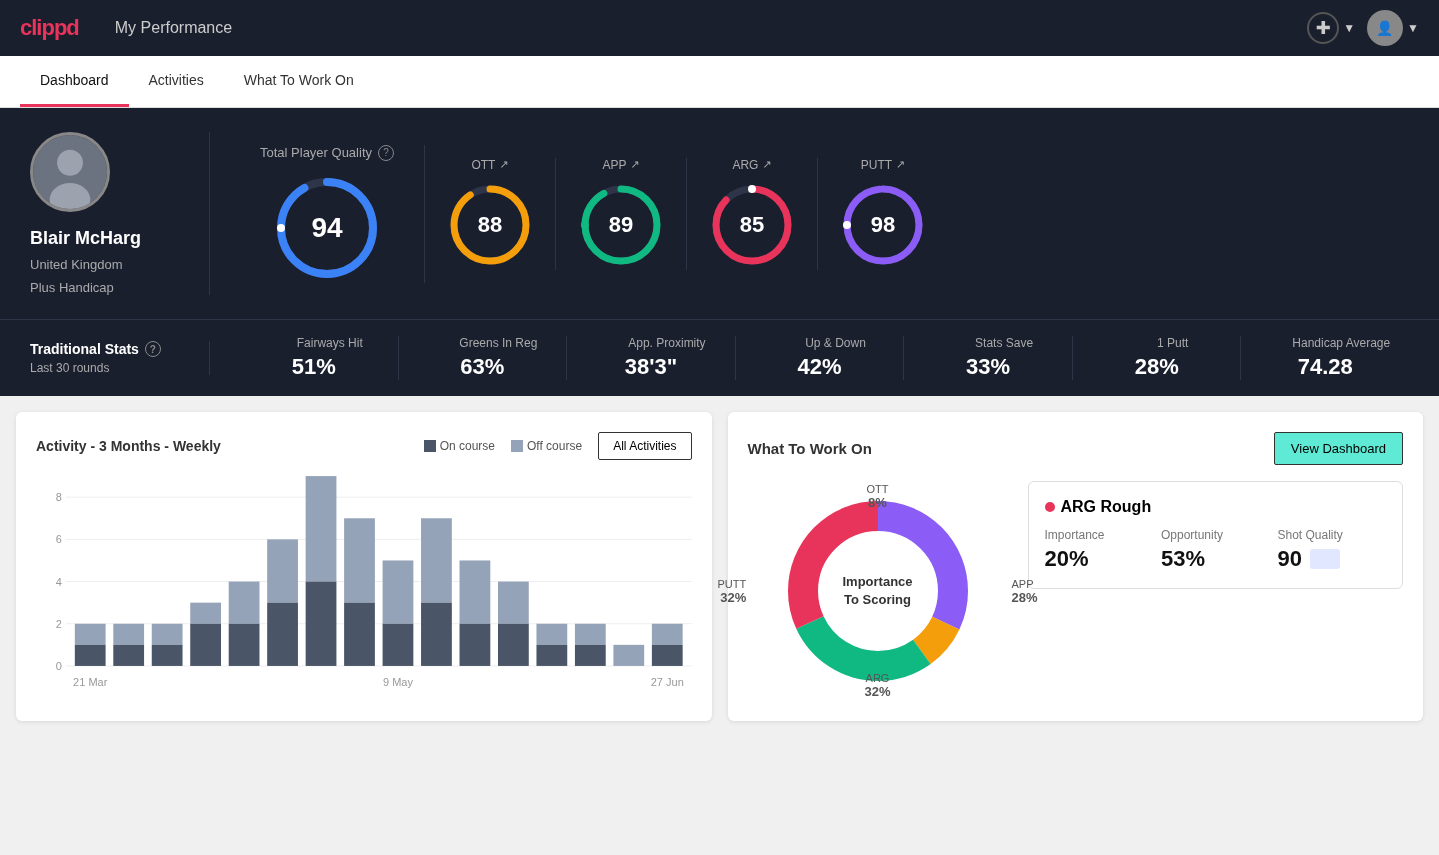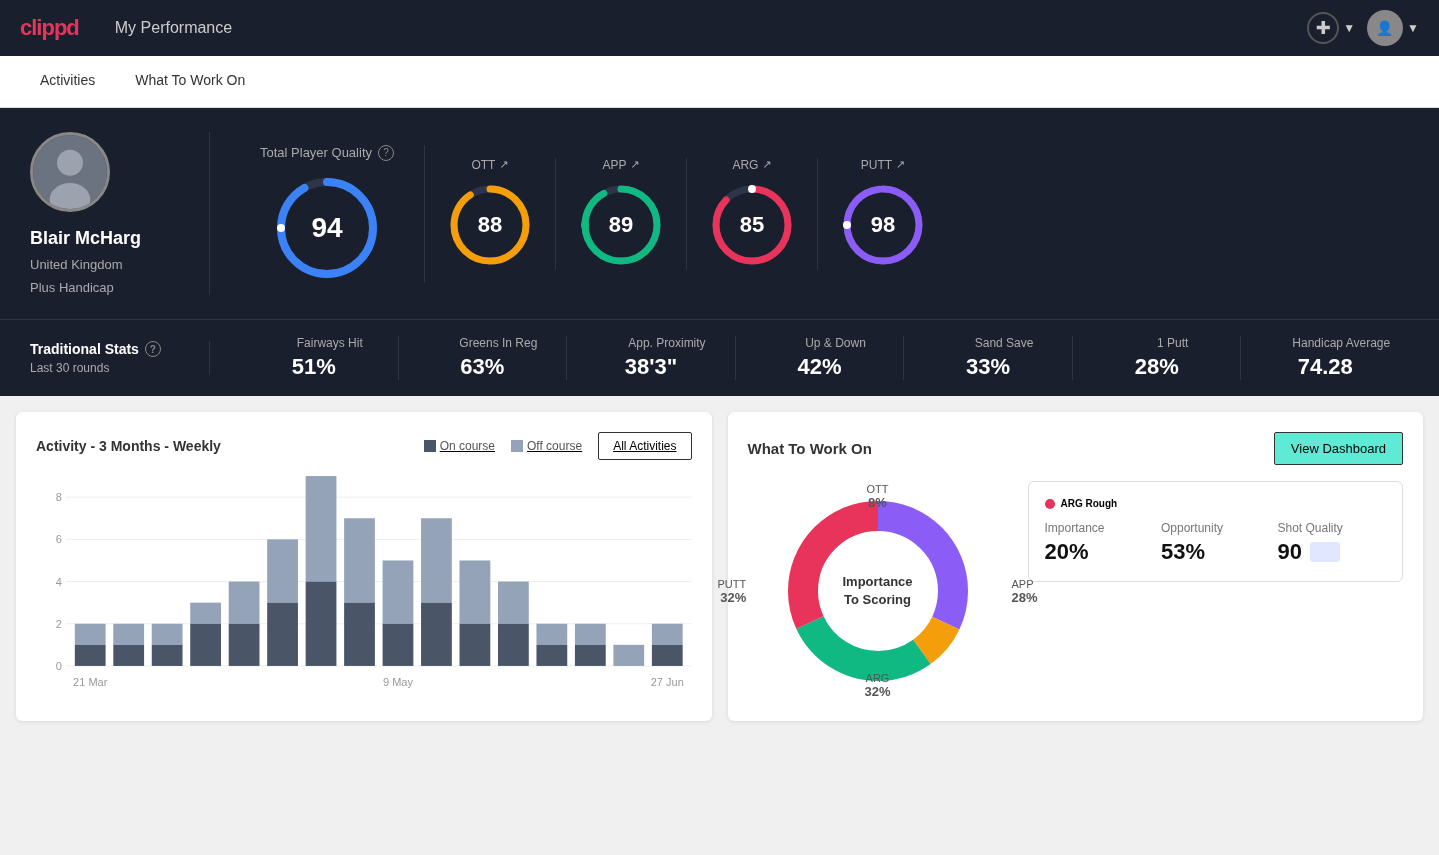--- a/index.html
+++ b/index.html
@@ -75,21 +75,21 @@
     .chart-area { position: relative; height: 220px; margin-top: 10px; }
 
     
     .wtwo-header { display: flex; align-items: center; justify-content: space-between; margin-bottom: 16px; }
     .wtwo-title { font-size: 15px; font-weight: 600; color: #333; }
     .view-dashboard-btn { border: 1px solid #333; background: #5eead4; padding: 8px 16px; font-size: 13px; cursor: pointer; border-radius: 2px; }
 
     .wtwo-content { display: flex; gap: 20px; align-items: flex-start; }
 
     .wtwo-card { border: 1px solid #ddd; border-radius: 6px; padding: 16px; flex: 1; }
-    .wtwo-card-title { font-size: 10px; font-weight: 600; margin-bottom: 12px; display: flex; align-items: center; gap: 6px; }
+    .wtwo-card-title { font-size: 16px; font-weight: 600; margin-bottom: 12px; display: flex; align-items: center; gap: 6px; }
     .red-dot { width: 10px; height: 10px; border-radius: 50%; background: #e8335a; display: inline-block; }
     .wtwo-metrics { display: grid; grid-template-columns: 1fr 1fr 1fr; gap: 8px; }
     .wtwo-metric-label { font-size: 12px; color: #777; margin-bottom: 4px; }
     .wtwo-metric-value { font-size: 22px; font-weight: bold; color: #111; }
   </style>
 </head>
 <body>
 
 <div class="header">
   <div class="header-left">
@@ -102,20 +102,21 @@
       <span>▼</span>
     </div>
     <div class="header-dropdown">
       <div class="avatar-btn">👤</div>
       <span>▼</span>
     </div>
   </div>
 </div>
 
 <div class="tabs">
+  <a class="tab active">Dashboard</a>
   <a class="tab">Activities</a>
   <a class="tab">What To Work On</a>
 </div>
 
 <div class="stats-panel">
 
   <div class="player-info">
     <div class="player-avatar">
       <svg width="80" height="80" viewBox="0 0 80 80">
         <circle cx="40" cy="40" r="40" fill="#6b7280"></circle>
@@ -225,40 +226,40 @@
     </div>
     <div class="trad-stat">
       <div class="trad-stat-label">App. Proximity</div>
       <div class="trad-stat-value">38'3"</div>
     </div>
     <div class="trad-stat">
       <div class="trad-stat-label">Up &amp; Down</div>
       <div class="trad-stat-value">42%</div>
     </div>
     <div class="trad-stat">
-      <div class="trad-stat-label">Sand Save</div>
+      <div class="trad-stat-label">Stats Save</div>
       <div class="trad-stat-value">33%</div>
     </div>
     <div class="trad-stat">
       <div class="trad-stat-label">1 Putt</div>
       <div class="trad-stat-value">28%</div>
     </div>
     <div class="trad-stat">
       <div class="trad-stat-label">Handicap Average</div>
       <div class="trad-stat-value">74.28</div>
     </div>
   </div>
 </div>
 
 <div class="bottom-panels">
 
   <div class="panel panel-left">
     <div class="chart-header">
       <div class="chart-title">Activity - 3 Months - Weekly</div>
-      <div style="display:flex;align-items:center;gap:16px;text-decoration:underline;">
+      <div style="display:flex;align-items:center;gap:16px;">
         <div class="chart-legend">
           <div class="legend-item">
             <div class="legend-dot" style="background:#4a5568;"></div>
             <span>On course</span>
           </div>
           <div class="legend-item">
             <div class="legend-dot" style="background:#94a3b8;"></div>
             <span>Off course</span>
           </div>
         </div>

